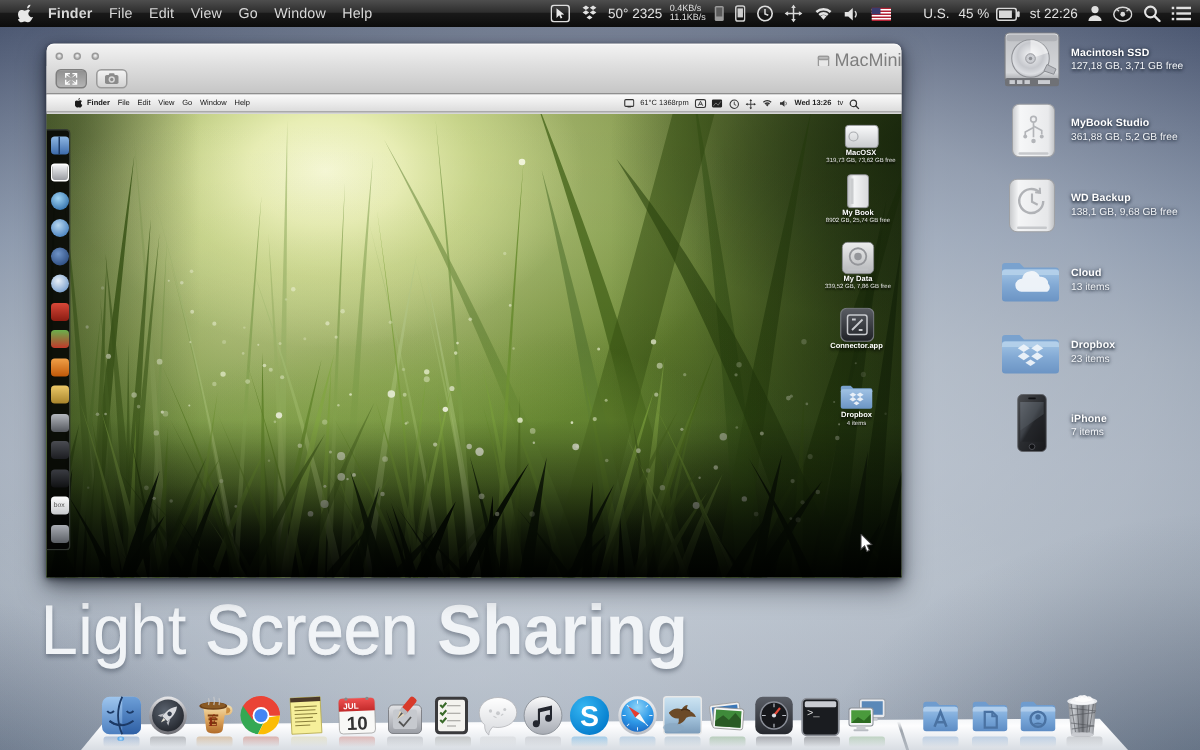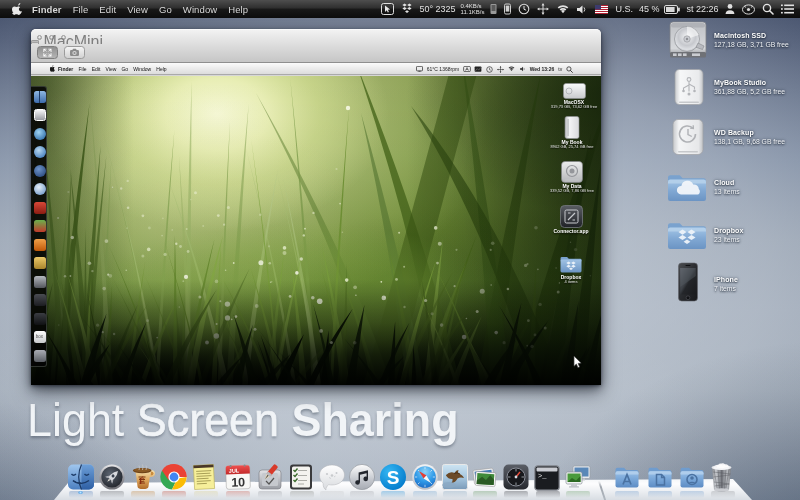--- a/index.html
+++ b/index.html
@@ -17,21 +17,21 @@
 #mright .t{font-size:9px;margin:0 3px}
 #mright .tt{font-size:6px;line-height:6.5px;margin:0 2px;text-align:left}
 #mright .mi{margin:0 3.5px;display:block}
 
 #win{position:absolute;left:31px;top:29px;width:570px;height:356px;border-radius:5px 5px 2px 2px;
  box-shadow:0 7px 18px rgba(8,12,22,.5), 0 3px 8px rgba(8,12,22,.4), 0 1px 3px rgba(8,12,22,.45);
  background:#d6d6d6;z-index:10;}
 #titlebar{position:absolute;top:0;left:0;right:0;height:15px;border-radius:5px 5px 0 0;
  background:linear-gradient(180deg,#f2f2f2,#dedede);
  border-top:1px solid #fafafa;box-sizing:border-box}
-#title{position:absolute;top:3px;left:0;right:0;text-align:left;font-size:16px;color:#7e7e7e}
+#title{position:absolute;top:3px;left:0;right:0;text-align:right;font-size:12px;color:#7e7e7e}
 .tl{position:absolute;top:4.5px;width:5.5px;height:5.5px;border-radius:50%;
  background:radial-gradient(circle at 50% 35%,#fdfdfd,#b9b9b9 70%,#9a9a9a);border:0.5px solid #9a9a9a;box-sizing:border-box}
 #toolbar{position:absolute;top:15px;left:0;right:0;height:19px;
  background:linear-gradient(180deg,#dedede,#c6c6c6);border-bottom:1px solid #8f8f8f;box-sizing:border-box}
 .tbtn{position:absolute;top:1.5px;width:21px;height:13px;border-radius:3.5px;border:1px solid #9b9b9b;box-sizing:border-box;
  background:linear-gradient(180deg,#f4f4f4,#d2d2d2)}
 .tbtn.pressed{background:linear-gradient(180deg,#909090,#b4b4b4);border-color:#7e7e7e}
 #innerbar{position:absolute;top:34px;left:0;right:0;height:12px;
  background:linear-gradient(180deg,#fbfbfb,#dcdcdc);border-bottom:1px solid #aaa;box-sizing:border-box;
  font-size:5px;color:#111;display:flex;align-items:center}
@@ -130,21 +130,21 @@
         <path d="M7 3.4 a3.4 3.4 0 0 1 0 4.2" stroke="#e2e2e2" fill="none" stroke-width="0.9"></path>
       </svg>
   <svg class="mi" width="13" height="9" viewBox="0 0 13 9">
         <rect width="13" height="9" fill="#b22234"></rect>
         <rect y="1" width="13" height="1" fill="#fff"></rect>
         <rect y="3" width="13" height="1" fill="#fff"></rect>
         <rect y="5" width="13" height="1" fill="#fff"></rect>
         <rect y="7" width="13" height="1" fill="#fff"></rect>
         <rect width="6" height="4.5" fill="#3c3b6e"></rect>
       </svg>
-  <span class="t" style="margin-left:4px">U.S.</span>
+  <span class="t" style="margin-left:18px">U.S.</span>
   <span class="t" style="margin-right:1px">45 %</span>
   <svg class="mi" width="16" height="9" viewBox="0 0 16 9">
         <rect x="0.5" y="0.5" width="13" height="8" rx="1.5" fill="none" stroke="#d8d8d8"></rect>
         <rect x="14" y="2.5" width="1.8" height="4" rx="0.8" fill="#d8d8d8"></rect>
         <rect x="2" y="2" width="8.6" height="5" fill="#d8d8d8"></rect>
       </svg>
   <span class="t">st 22:26</span>
   <svg class="mi" width="10" height="12" viewBox="0 0 10 12">
         <circle cx="5" cy="3.4" r="2.4" fill="#e0e0e0"></circle>
         <path d="M0.6 11 a4.4 3.8 0 0 1 8.8 0 Z" fill="#e0e0e0"></path>

